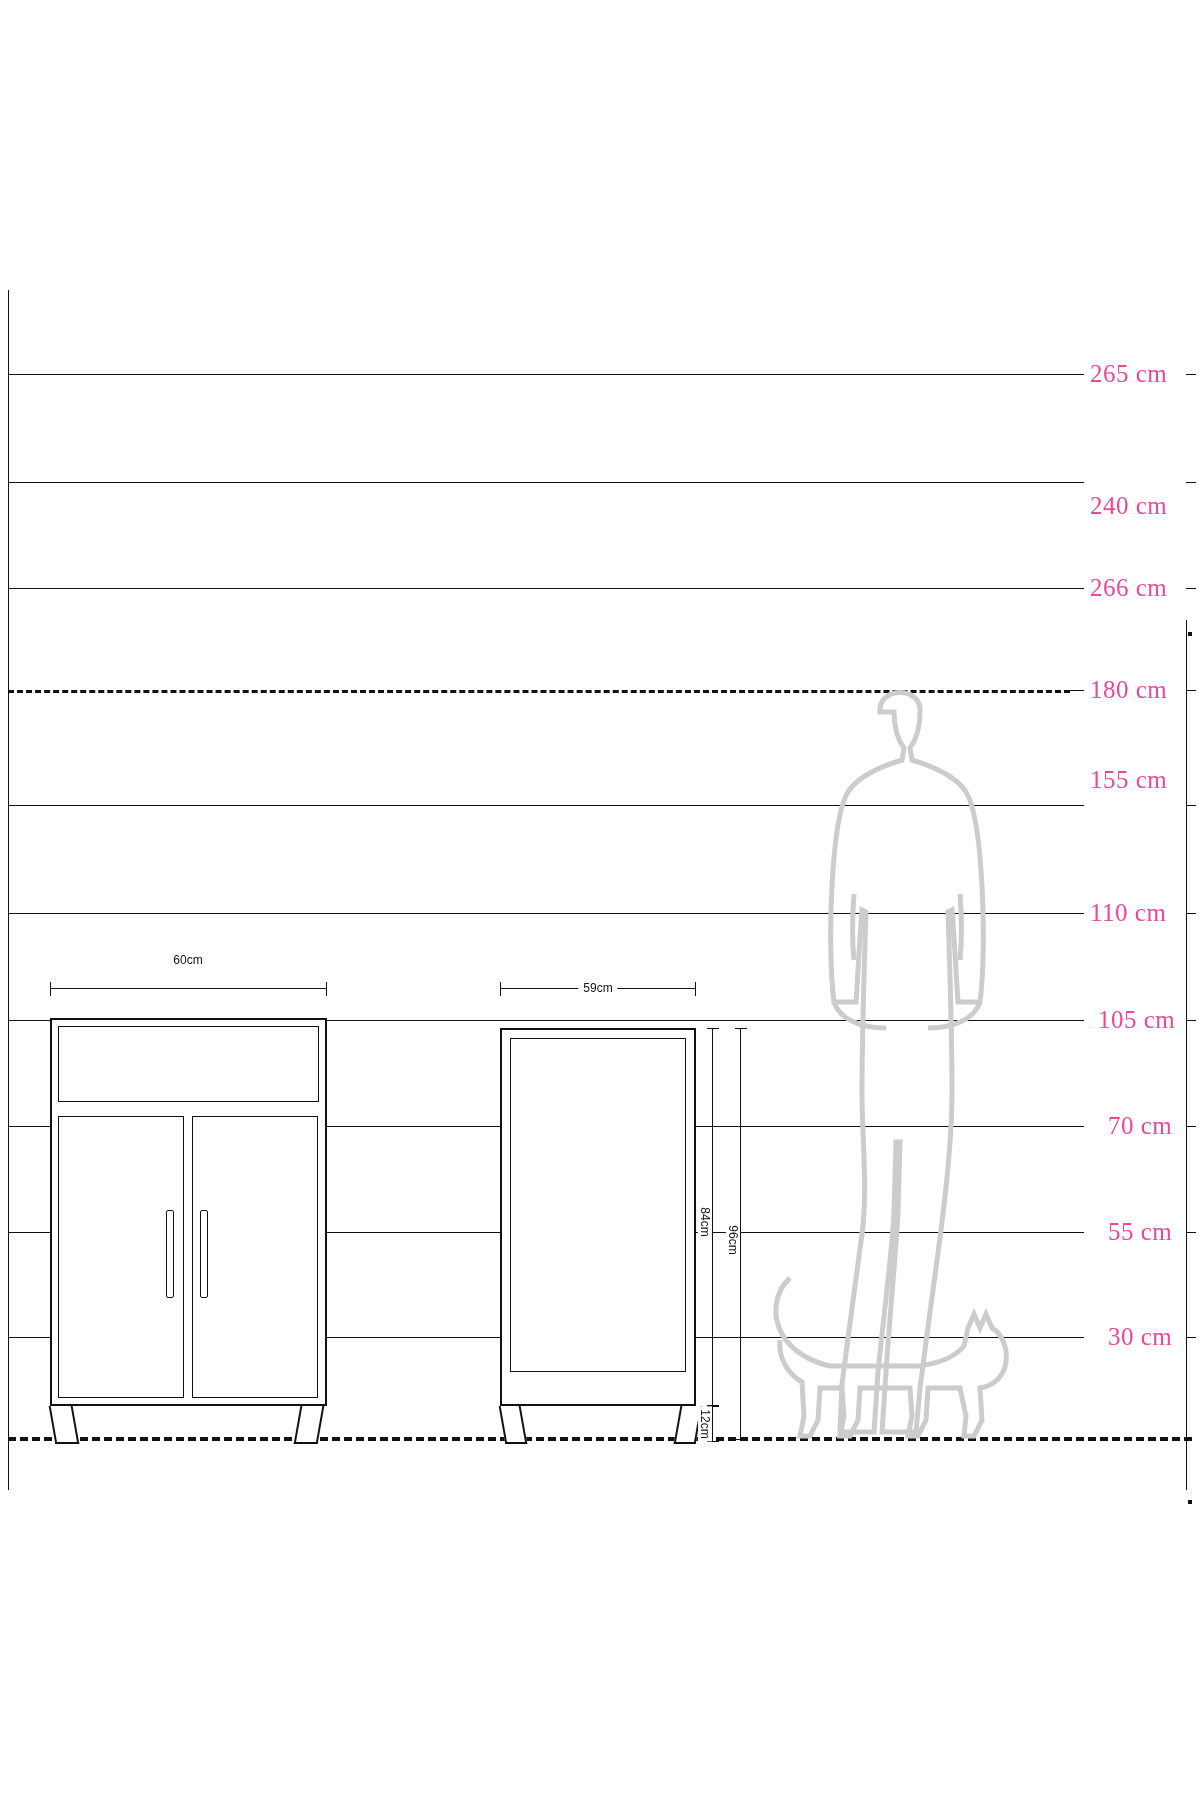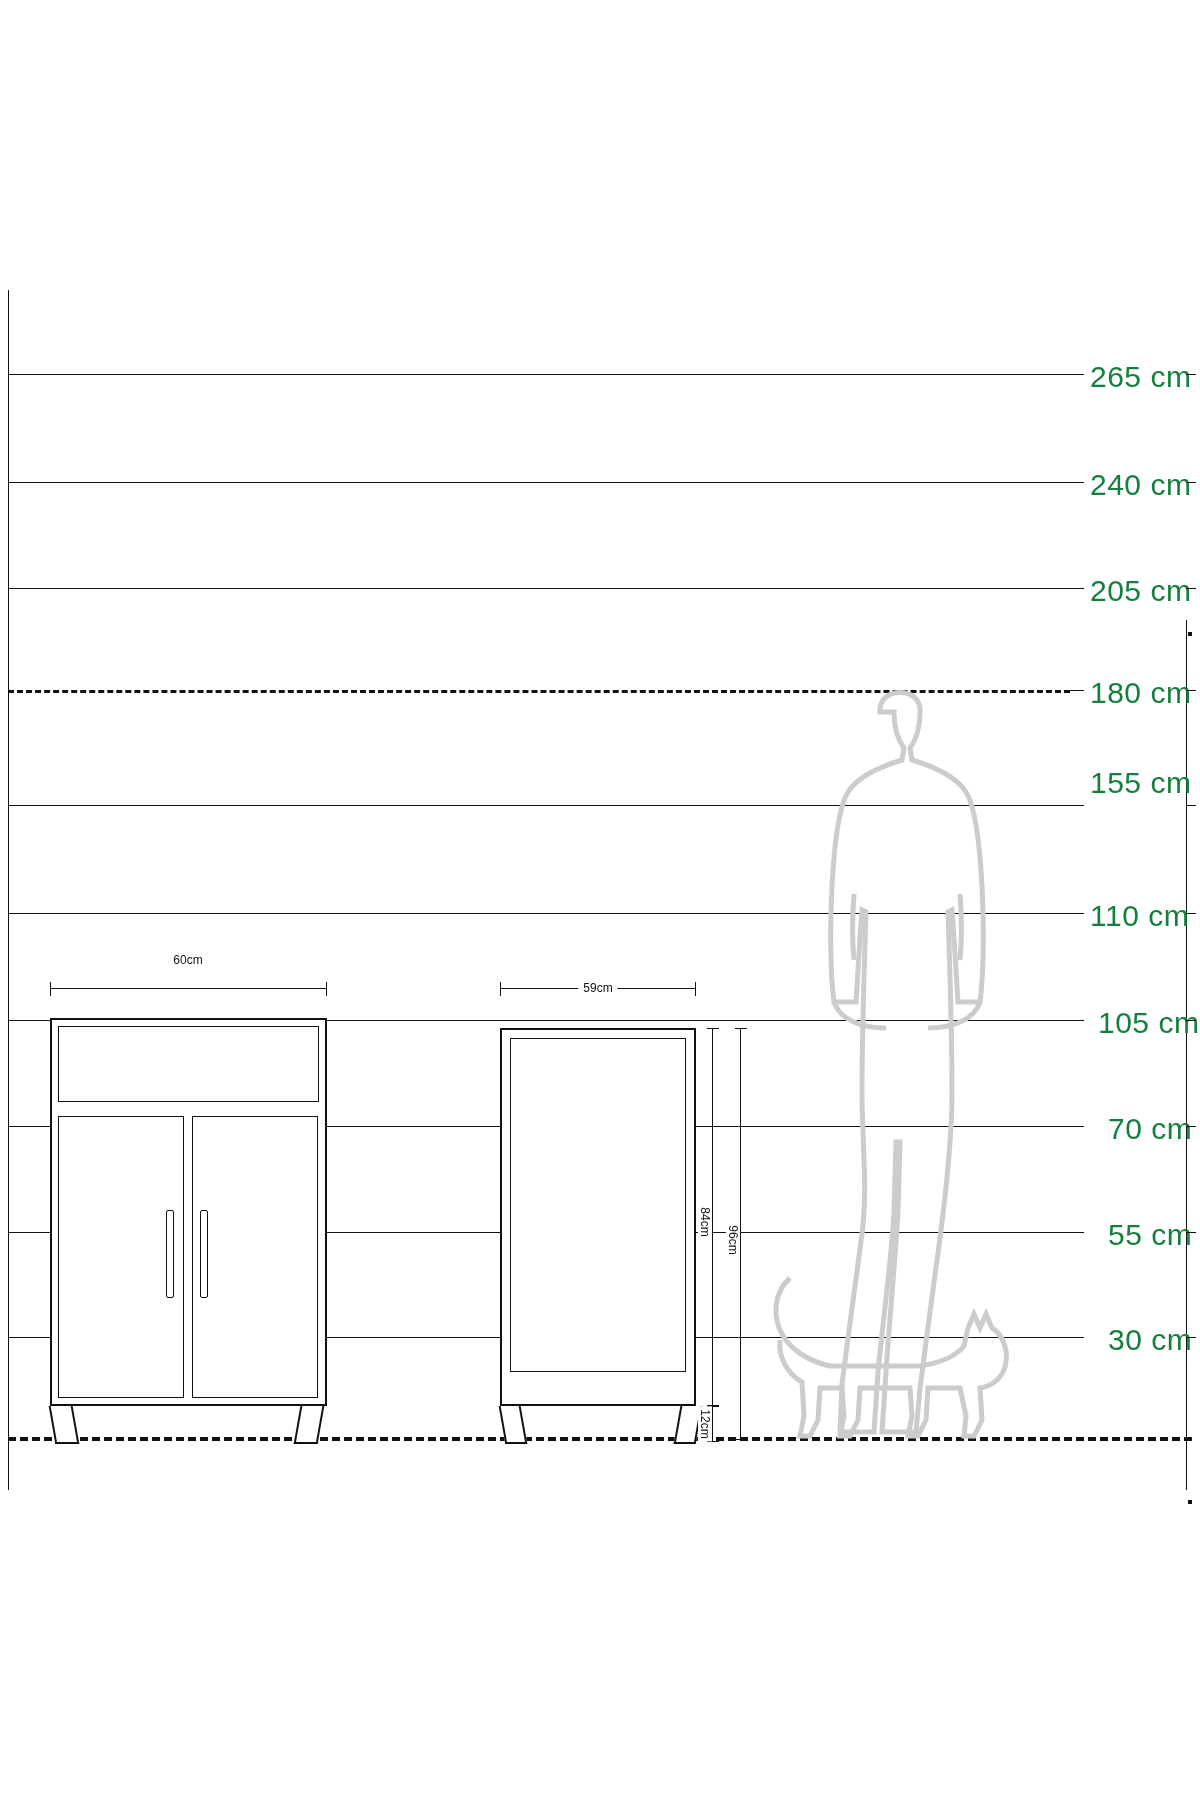--- a/index.html
+++ b/index.html
@@ -25,25 +25,26 @@
     position: absolute;
     left: 8px;
     height: 0;
     border-top: 1.5px solid #111;
   }
   .gridline.dashed {
     border-top: 3px dashed #111;
   }
   .grid-label {
     position: absolute;
-    font-size: 30px;
+    font-size: 25px;
     letter-spacing: 0.5px;
-    color: #15803d;
+    color: #ec4899;
     white-space: nowrap;
     text-align: right;
+    font-family: Liberation Serif, serif;
   }
   .tick {
     position: absolute;
     width: 14px;
     height: 0;
     border-top: 1.5px solid #111;
   }
 
   .axis-left {
     position: absolute;
@@ -163,26 +164,26 @@
   <div class="axis-left"></div>
   <div class="axis-right"></div>
 
   <div class="gridline" style="top:374px; width:1062px;"></div>
   <div class="tick" style="left:1070px; top:374px;"></div>
   <div class="grid-label" style="left:1090px; top:360px;">265 cm</div>
   <div class="tick" style="left:1186px; top:374px; width:10px;"></div>
 
   <div class="gridline" style="top:482px; width:1062px;"></div>
   <div class="tick" style="left:1070px; top:482px;"></div>
-  <div class="grid-label" style="left:1090px; top:468px;">240 cm</div>
+  <div class="grid-label" style="left:1090px; top:492px;">240 cm</div>
   <div class="tick" style="left:1186px; top:482px; width:10px;"></div>
 
   <div class="gridline" style="top:588px; width:1062px;"></div>
   <div class="tick" style="left:1070px; top:588px;"></div>
-  <div class="grid-label" style="left:1090px; top:574px;">205 cm</div>
+  <div class="grid-label" style="left:1090px; top:574px;">266 cm</div>
   <div class="tick" style="left:1186px; top:588px; width:10px;"></div>
 
   <div class="gridline dashed" style="top:690px; width:1062px;"></div>
   <div class="tick" style="left:1070px; top:690px;"></div>
   <div class="grid-label" style="left:1090px; top:676px;">180 cm</div>
   <div class="tick" style="left:1186px; top:690px; width:10px;"></div>
 
   <div class="gridline" style="top:805px; width:1062px;"></div>
   <div class="tick" style="left:1070px; top:805px;"></div>
   <div class="grid-label" style="left:1090px; top:766px;">155 cm</div>

